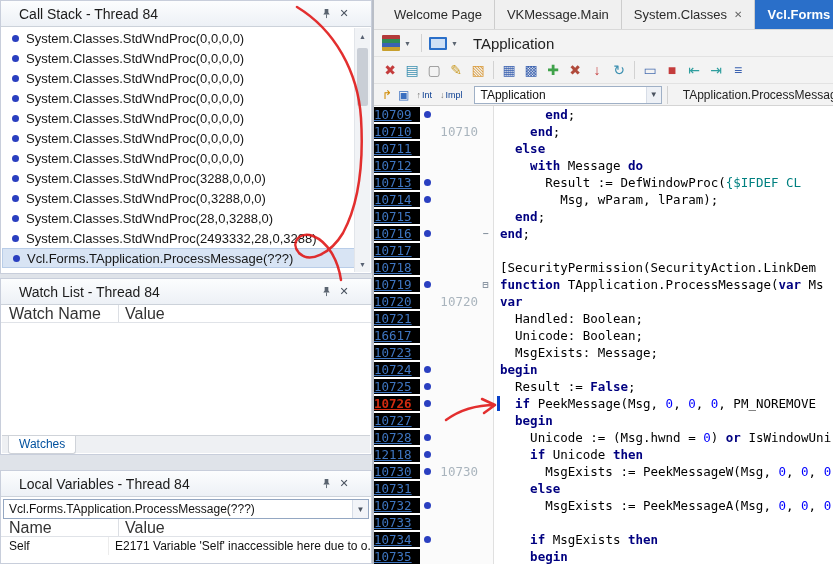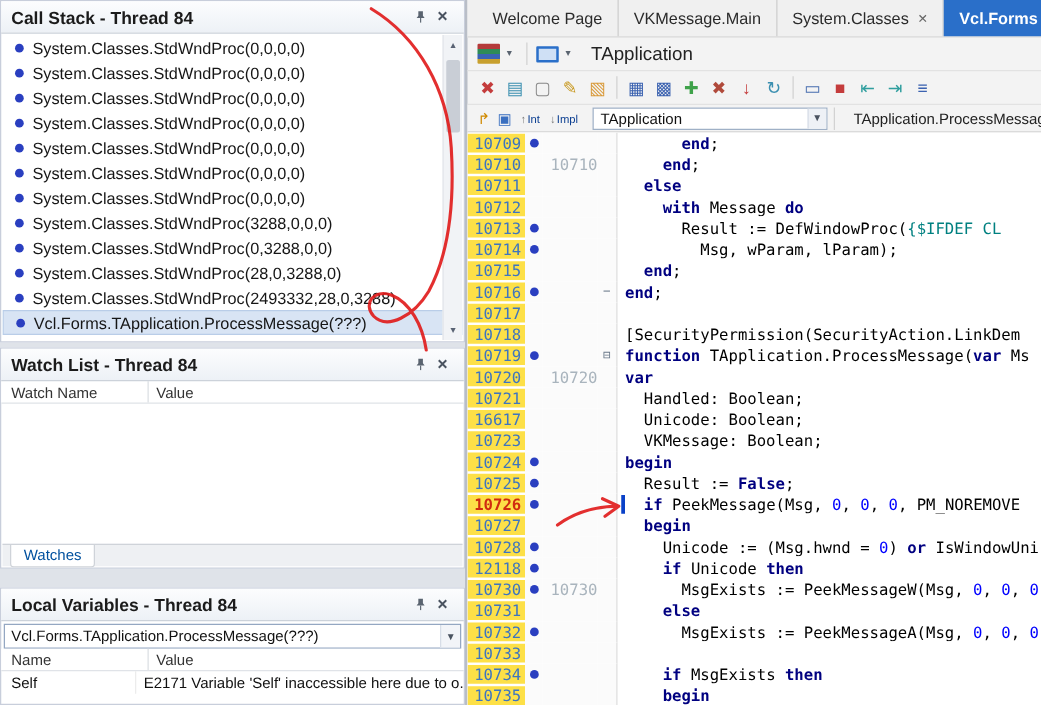--- a/index.html
+++ b/index.html
@@ -3,36 +3,36 @@
 <meta charset="utf-8">
 <style>
   * { margin:0; padding:0; box-sizing:border-box; }
   body { font-family:"Liberation Sans", sans-serif; background:#fff; }
   #app { position:relative; width:833px; height:564px; overflow:hidden; background:#dfe3e9; }
 
   
   #left { position:absolute; left:0; top:0; width:372px; height:564px; background:#dfe3e9; }
   .panel { position:absolute; left:0; width:372px; background:#fff; border:1px solid #c8cedb; }
   .ptitle { height:26px; background:linear-gradient(180deg,#fcfdfe,#edf1f6); border-bottom:1px solid #ccd2da;
-            display:flex; align-items:center; padding:0 8px; font-size:14px; color:#1b1b1b; position:relative;font-weight:bold; }
+            display:flex; align-items:center; padding:0 18px; font-size:14px; color:#1b1b1b; position:relative; }
   .ptitle .sp { flex:1; }
   .pin-btn, .close-btn { width:18px; height:18px; display:flex; align-items:center; justify-content:center;
             color:#4a5360; font-size:11px; cursor:default; }
   #callstack { top:0; height:274px; }
   #cs-list { position:absolute; top:27px; left:1px; right:1px; bottom:1px; background:#fff; overflow:hidden; }
   .cs-row { height:20px; display:flex; align-items:center; padding-left:10px; font-size:13px; color:#161616; white-space:nowrap; }
   .cs-row.sel { background:#d8e4f4; border:1px solid #b9cde8; }
   .cs-dot { width:7px; height:7px; border-radius:50%; background:#2a3fc0; margin-right:7px; flex:none; }
   .sbar { position:absolute; right:0; top:0; bottom:0; width:16px; background:#f1f3f6; border-left:1px solid #e2e5ea; }
   .sbar .arr { height:16px; display:flex; align-items:center; justify-content:center; font-size:7px; color:#596273; }
   .sbar .arr.dn { position:absolute; bottom:0; left:0; right:0; }
   .sbar .thumb { position:absolute; left:2px; right:2px; top:20px; height:58px; background:#c9ced6; border-radius:2px; }
 
   #watch { top:278px; height:177px; }
-  .grid-head { height:18px; display:flex; border-bottom:1px solid #e0e3e8; font-size:12px; color:#333; background:#fff; }
+  .grid-head { height:18px; display:flex; border-bottom:1px solid #e0e3e8; font-size:16px; color:#333; background:#fff; }
   .grid-head .c1 { width:118px; padding-left:8px; border-right:1px solid #dcdfe4; line-height:18px; }
   .grid-head .c2 { flex:1; padding-left:6px; line-height:18px; }
   #watch-body { position:absolute; top:45px; left:1px; right:1px; bottom:19px; background:#fff; }
   .tabstrip { position:absolute; left:1px; right:1px; bottom:1px; height:18px; background:#eef0f3; border-top:1px solid #cfd3d9; display:flex; align-items:center; }
   .btab { margin-left:6px; padding:1px 10px 2px; background:#fff; border:1px solid #cfd3d9; border-top:none;
           border-radius:0 0 3px 3px; font-size:12px; color:#00509e; }
 
   #locals { top:470px; height:94px; }
   .combo { margin:2px 2px 0; height:20px; border:1px solid #94a7c2; background:#fff; display:flex; align-items:center; font-size:12px; color:#111; }
   .combo .ctext { flex:1; padding-left:5px; white-space:nowrap; overflow:hidden; }
@@ -65,21 +65,21 @@
   .mini-nav .ar { font-size:9px; color:#777; margin-right:1px; }
   #type-combo { width:200px; height:18px; border:1px solid #9fb0c6; background:#fff; display:flex; align-items:center; font-size:12px; color:#111; margin-left:8px; }
   #type-combo .ctext { flex:1; padding-left:5px; }
   #type-combo .cbtn { width:15px; height:100%; display:flex; align-items:center; justify-content:center; font-size:8px; color:#4a5360; background:#eef1f6; border-left:1px solid #d7dde7; }
   #member-label { font-size:12px; color:#222; margin-left:10px; white-space:nowrap; overflow:hidden; }
 
   
   #codearea { position:absolute; top:106px; left:0; right:0; bottom:0; background:#fff; overflow:hidden;
               font-family:"DejaVu Sans Mono", monospace; font-size:12.5px; }
   .crow { height:17px; display:flex; align-items:center; position:relative; white-space:pre; }
-  .ln { width:46px; text-align:right; padding-right:3px; color:#3e75c0; flex:none; background:#fde047; }
+  .ln { width:46px; text-align:left; padding-right:3px; color:#3e75c0; flex:none; background:#000000;text-decoration:underline; }
   .ln.cur { color:#d02b10; font-weight:bold; }
   .dotc { width:14px; flex:none; display:flex; align-items:center; justify-content:center; background:#fbfbfb; height:100%; }
   .bdot { width:7px; height:7px; border-radius:50%; background:#2a3fc0; }
   .grayn { width:44px; flex:none; text-align:right; color:#a9b4bd; background:#fbfbfb; height:100%; line-height:17px; }
   .foldc { width:16px; flex:none; text-align:center; color:#6b7a8a; font-size:10px; background:#fbfbfb; height:100%; line-height:17px; border-right:1px solid #e0e0e0; }
   .ctxt { padding-left:6px; overflow:hidden; }
   .c-kw { color:#000080; font-weight:bold; }
   .c-id { color:#000000; }
   .c-pl { color:#000; }
   .c-num { color:#0000ff; }
@@ -293,21 +293,21 @@
         <div class="crow"><span class="ln">10713</span><span class="dotc"><span class="bdot"></span></span><span class="grayn"></span><span class="foldc"></span><span class="ctxt"><span class="c-pl">      </span><span class="c-id">Result := DefWindowProc(</span><span class="c-dir">{$IFDEF CL</span></span></div>
         <div class="crow"><span class="ln">10714</span><span class="dotc"><span class="bdot"></span></span><span class="grayn"></span><span class="foldc"></span><span class="ctxt"><span class="c-pl">        </span><span class="c-id">Msg, wParam, lParam);</span></span></div>
         <div class="crow"><span class="ln">10715</span><span class="dotc"></span><span class="grayn"></span><span class="foldc"></span><span class="ctxt"><span class="c-pl">  </span><span class="c-kw">end</span><span class="c-pl">;</span></span></div>
         <div class="crow"><span class="ln">10716</span><span class="dotc"><span class="bdot"></span></span><span class="grayn"></span><span class="foldc">−</span><span class="ctxt"><span class="c-kw">end</span><span class="c-pl">;</span></span></div>
         <div class="crow"><span class="ln">10717</span><span class="dotc"></span><span class="grayn"></span><span class="foldc"></span><span class="ctxt"></span></div>
         <div class="crow"><span class="ln">10718</span><span class="dotc"></span><span class="grayn"></span><span class="foldc"></span><span class="ctxt"><span class="c-id">[SecurityPermission(SecurityAction.LinkDem</span></span></div>
         <div class="crow"><span class="ln">10719</span><span class="dotc"><span class="bdot"></span></span><span class="grayn"></span><span class="foldc">⊟</span><span class="ctxt"><span class="c-kw">function</span><span class="c-pl"> </span><span class="c-id">TApplication.ProcessMessage(</span><span class="c-kw">var</span><span class="c-pl"> </span><span class="c-id">Ms</span></span></div>
         <div class="crow"><span class="ln">10720</span><span class="dotc"></span><span class="grayn">10720</span><span class="foldc"></span><span class="ctxt"><span class="c-kw">var</span></span></div>
         <div class="crow"><span class="ln">10721</span><span class="dotc"></span><span class="grayn"></span><span class="foldc"></span><span class="ctxt"><span class="c-pl">  </span><span class="c-id">Handled: Boolean;</span></span></div>
         <div class="crow"><span class="ln">16617</span><span class="dotc"></span><span class="grayn"></span><span class="foldc"></span><span class="ctxt"><span class="c-pl">  </span><span class="c-id">Unicode: Boolean;</span></span></div>
-        <div class="crow"><span class="ln">10723</span><span class="dotc"></span><span class="grayn"></span><span class="foldc"></span><span class="ctxt"><span class="c-pl">  </span><span class="c-id">VKMessage: Boolean;</span></span></div>
+        <div class="crow"><span class="ln">10723</span><span class="dotc"></span><span class="grayn"></span><span class="foldc"></span><span class="ctxt"><span class="c-pl">  </span><span class="c-id">MsgExists: Message;</span></span></div>
         <div class="crow"><span class="ln">10724</span><span class="dotc"><span class="bdot"></span></span><span class="grayn"></span><span class="foldc"></span><span class="ctxt"><span class="c-kw">begin</span></span></div>
         <div class="crow"><span class="ln">10725</span><span class="dotc"><span class="bdot"></span></span><span class="grayn"></span><span class="foldc"></span><span class="ctxt"><span class="c-pl">  </span><span class="c-id">Result := </span><span class="c-kw">False</span><span class="c-pl">;</span></span></div>
         <div class="crow"><span class="ln cur">10726</span><span class="dotc"><span class="bdot"></span></span><span class="grayn"></span><span class="foldc"></span><span class="ctxt"><span class="c-pl">  </span><span class="c-kw">if</span><span class="c-pl"> </span><span class="c-id">PeekMessage(Msg, </span><span class="c-num">0</span><span class="c-id">, </span><span class="c-num">0</span><span class="c-id">, </span><span class="c-num">0</span><span class="c-id">, PM_NOREMOVE</span></span><span class="caret"></span></div>
         <div class="crow"><span class="ln">10727</span><span class="dotc"></span><span class="grayn"></span><span class="foldc"></span><span class="ctxt"><span class="c-pl">  </span><span class="c-kw">begin</span></span></div>
         <div class="crow"><span class="ln">10728</span><span class="dotc"><span class="bdot"></span></span><span class="grayn"></span><span class="foldc"></span><span class="ctxt"><span class="c-pl">    </span><span class="c-id">Unicode := (Msg.hwnd = </span><span class="c-num">0</span><span class="c-id">) </span><span class="c-kw">or</span><span class="c-pl"> </span><span class="c-id">IsWindowUni</span></span></div>
         <div class="crow"><span class="ln">12118</span><span class="dotc"><span class="bdot"></span></span><span class="grayn"></span><span class="foldc"></span><span class="ctxt"><span class="c-pl">    </span><span class="c-kw">if</span><span class="c-pl"> </span><span class="c-id">Unicode</span><span class="c-pl"> </span><span class="c-kw">then</span></span></div>
         <div class="crow"><span class="ln">10730</span><span class="dotc"><span class="bdot"></span></span><span class="grayn">10730</span><span class="foldc"></span><span class="ctxt"><span class="c-pl">      </span><span class="c-id">MsgExists := PeekMessageW(Msg, </span><span class="c-num">0</span><span class="c-id">, </span><span class="c-num">0</span><span class="c-id">, </span><span class="c-num">0</span></span></div>
         <div class="crow"><span class="ln">10731</span><span class="dotc"></span><span class="grayn"></span><span class="foldc"></span><span class="ctxt"><span class="c-pl">    </span><span class="c-kw">else</span></span></div>
         <div class="crow"><span class="ln">10732</span><span class="dotc"><span class="bdot"></span></span><span class="grayn"></span><span class="foldc"></span><span class="ctxt"><span class="c-pl">      </span><span class="c-id">MsgExists := PeekMessageA(Msg, </span><span class="c-num">0</span><span class="c-id">, </span><span class="c-num">0</span><span class="c-id">, </span><span class="c-num">0</span></span></div>
         <div class="crow"><span class="ln">10733</span><span class="dotc"></span><span class="grayn"></span><span class="foldc"></span><span class="ctxt"></span></div>

